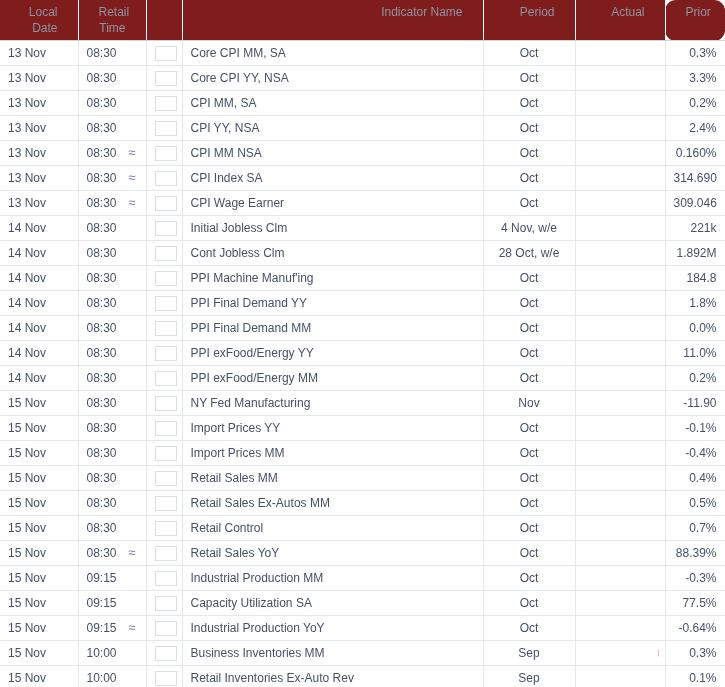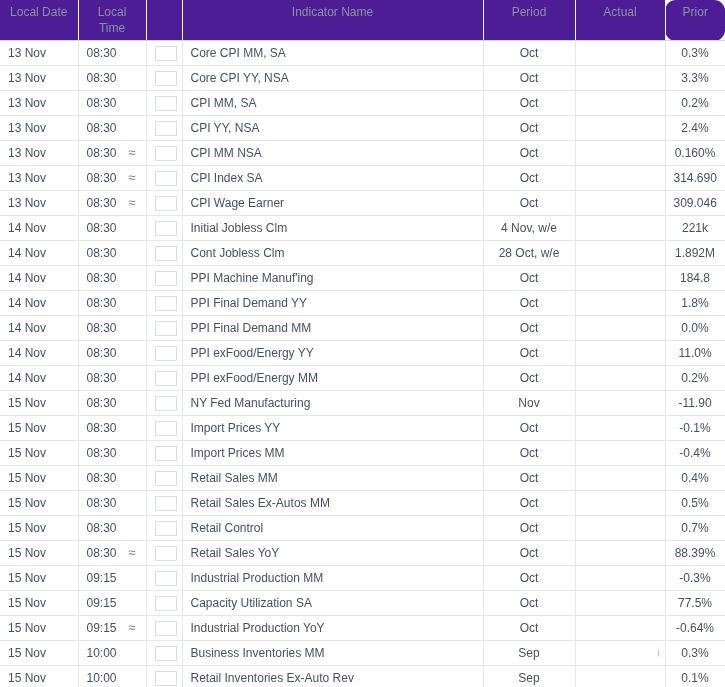--- a/index.html
+++ b/index.html
@@ -19,31 +19,31 @@
   table.econ-table {
     width: 725px;
     border-collapse: collapse;
     table-layout: fixed;
     font-size: 12px;
     color: #4a5568;
   }
 
   
   table.econ-table thead th {
-    background: #4c1d95;
+    background: #7f1d1d;
     color: #8d93a1;
     font-weight: normal;
     font-size: 12px;
     height: 39px;
-    padding: 4px 6px;
+    padding: 4px 20px;
     border-right: 1px solid #ffffff;
     border-bottom: 1px solid #cfd6dd;
     vertical-align: top;
     line-height: 16px;
-    text-align: center;
+    text-align: right;
     white-space: normal;
   }
   table.econ-table thead th.th-last { border-right: none; border-radius: 11px; }
   th.al-center { text-align: center; }
   th.al-right  { text-align: right; }
 
   
   col.c-date { width: 78px; }
   col.c-time { width: 68px; }
   col.c-flag { width: 36px; }
@@ -73,21 +73,21 @@
     padding-right: 4px;
     position: relative;
   }
   td.c-flag-cell {
     padding: 0;
     text-align: center;
   }
   td.c-name-cell { padding-left: 9px; }
   td.c-period-cell { text-align: center; padding: 0 6px; margin-top: 19px; }
   td.c-actual-cell { text-align: right; padding-right: 8px; position: relative; }
-  td.c-prior-cell  { text-align: center; padding-right: 2px; }
+  td.c-prior-cell  { text-align: right; padding-right: 2px; }
 
   
   .time-wrap {
     display: flex;
     align-items: flex-start;
     justify-content: space-between;
     width: 100%;
   }
   .time-val { }
   .approx-mark {
@@ -149,21 +149,21 @@
     <col class="c-time">
     <col class="c-flag">
     <col class="c-name">
     <col class="c-period">
     <col class="c-actual">
     <col class="c-prior">
   </colgroup>
   <thead>
     <tr>
       <th>Local Date</th>
-      <th>Local Time</th>
+      <th>Retail Time</th>
       <th></th>
       <th>Indicator Name</th>
       <th class="al-center">Period</th>
       <th class="al-right">Actual</th>
       <th class="al-right th-last">Prior</th>
     </tr>
   </thead>
   <tbody id="table-body">
       <tr>
         <td class="c-date-cell">13 Nov</td>

